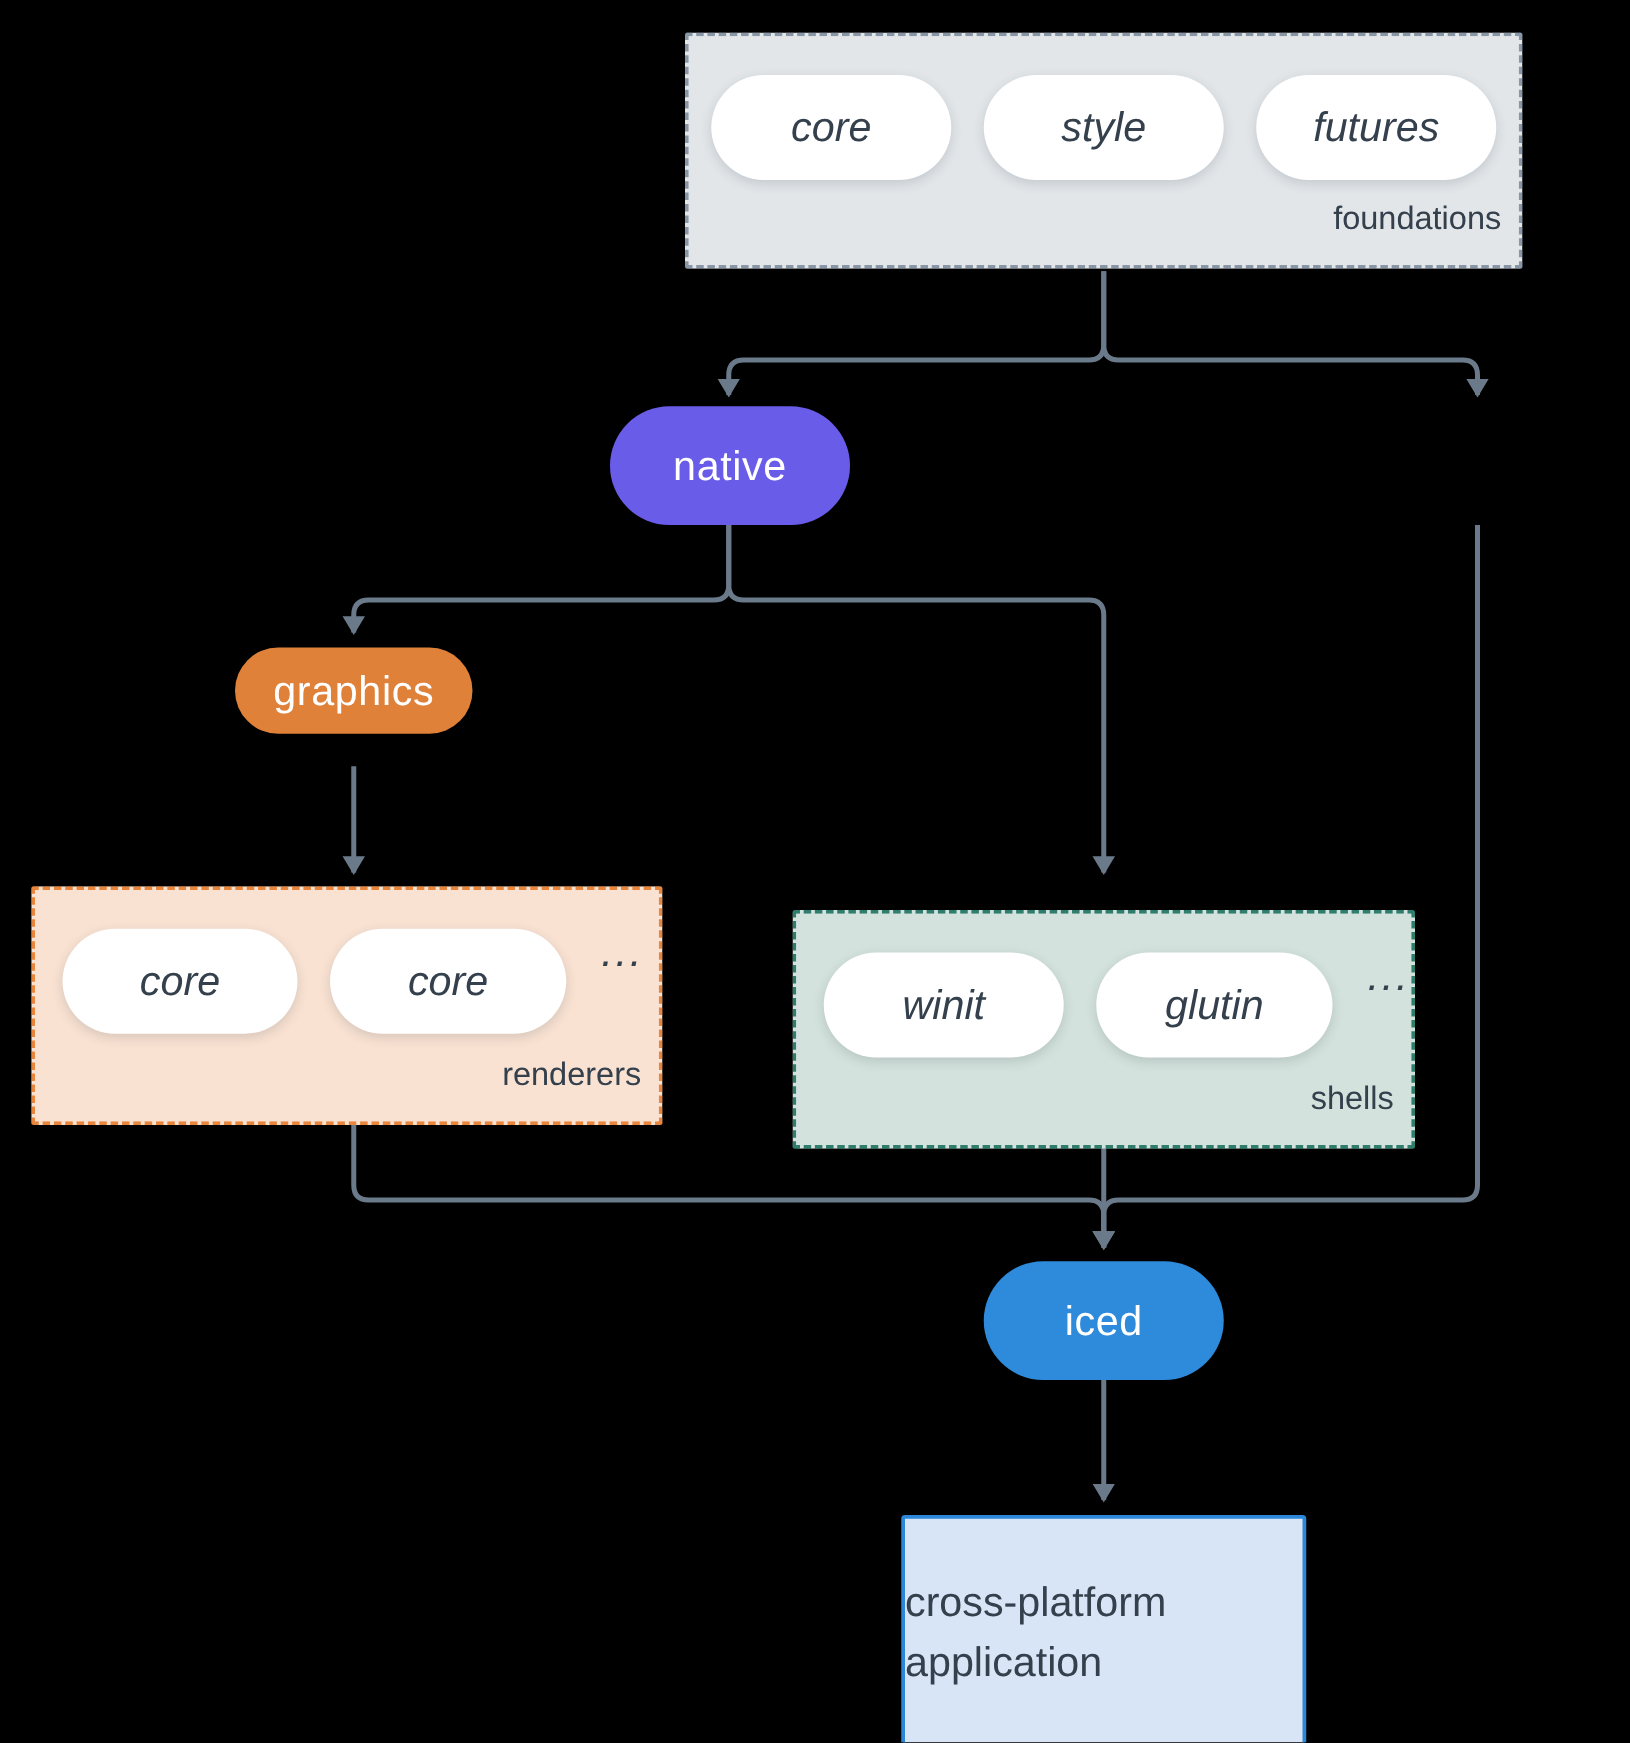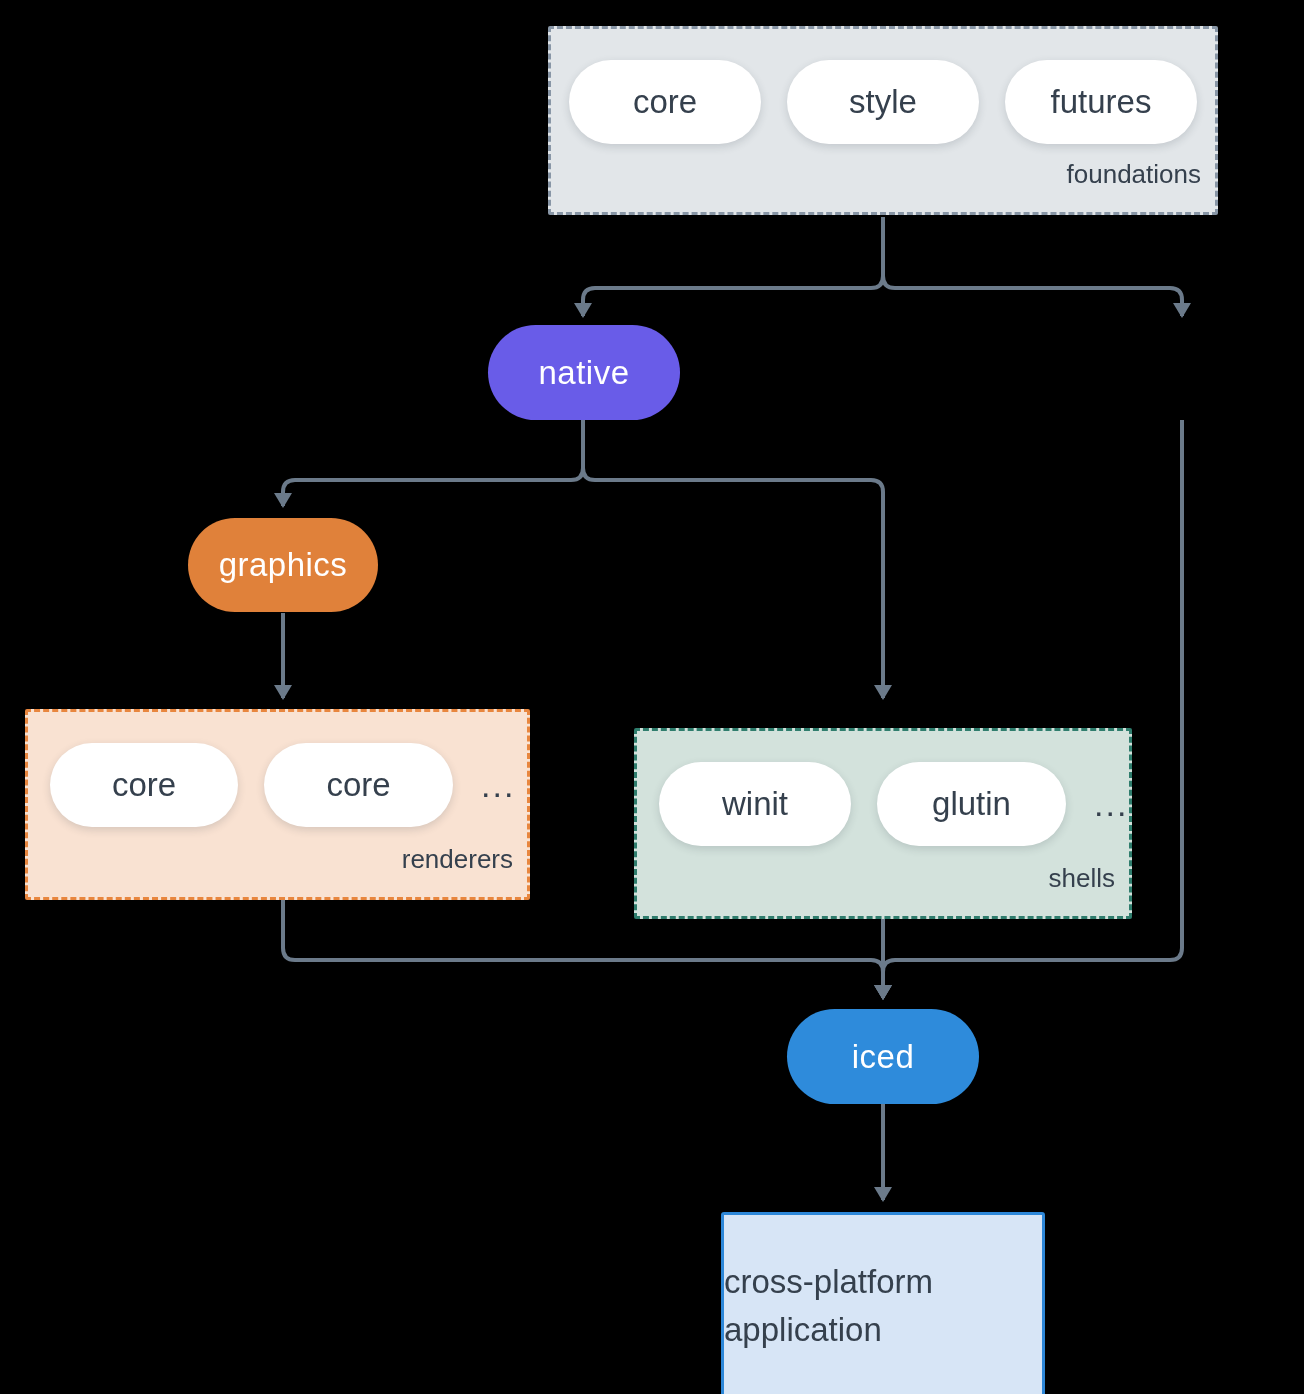--- a/index.html
+++ b/index.html
@@ -20,22 +20,22 @@
   }
   .g-renderers{
     left:25px;top:709px;width:505px;height:191px;
     background:#f9e2d2;border:3px dashed #e8863e;border-radius:2px;
   }
   .g-shells{
     left:634px;top:709px;width:498px;height:191px;
     background:#d3e2dc;border:3px dashed #2f7d6d;border-radius:2px;margin-top:19px;
   }
   .pill-row{
-    display:flex;align-items:center;justify-content:center;
-    gap:26px;margin-top:31px;height:84px;padding:0 16px;
+    display:flex;align-items:flex-start;justify-content:center;
+    gap:26px;margin-top:31px;height:84px;padding:0 16px;font-style:italic;
   }
   .pill-row.left{justify-content:flex-start;padding-left:22px;}
   .pill{
     background:#ffffff;height:84px;min-width:188px;
     border-radius:42px;display:flex;align-items:center;justify-content:center;
     font-size:33px;color:#35404d;
     box-shadow:0 3px 9px rgba(40,50,60,0.16);
   }
   .ellipsis{
     font-size:34px;color:#35404d;margin-left:2px;letter-spacing:2px;
@@ -44,21 +44,21 @@
     position:absolute;right:14px;bottom:22px;
     font-size:26px;color:#35404d;
   }
   .node{
     position:absolute;z-index:2;
     display:flex;align-items:center;justify-content:center;
     border-radius:48px;color:#ffffff;font-size:33px;letter-spacing:0.5px;
   }
   .n-native{left:488px;top:325px;width:192px;height:95px;background:#695ce8;}
   .n-web{left:1086px;top:325px;width:191px;height:95px;background:#695ce8;}
-  .n-graphics{left:188px;top:518px;width:190px;height:94px;background:#e0813a;}
+  .n-graphics{left:188px;top:518px;width:190px;height:69px;background:#e0813a;}
   .n-iced{left:787px;top:1009px;width:192px;height:95px;background:#2e8bdb;}
   .app-box{
     position:absolute;z-index:2;box-sizing:border-box;
     left:721px;top:1212px;width:324px;height:188px;
     background:#d7e5f6;border:3px solid #2d87d8;border-radius:3px;
     display:flex;flex-direction:column;align-items:flex-start;justify-content:center;
     font-size:33px;color:#35404d;line-height:1.45;text-align:center;
   }
 </style>
 </head>

